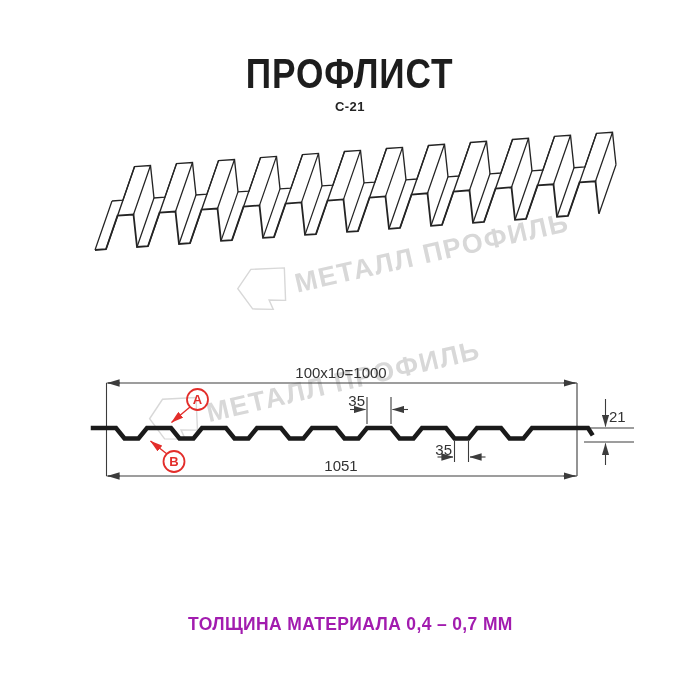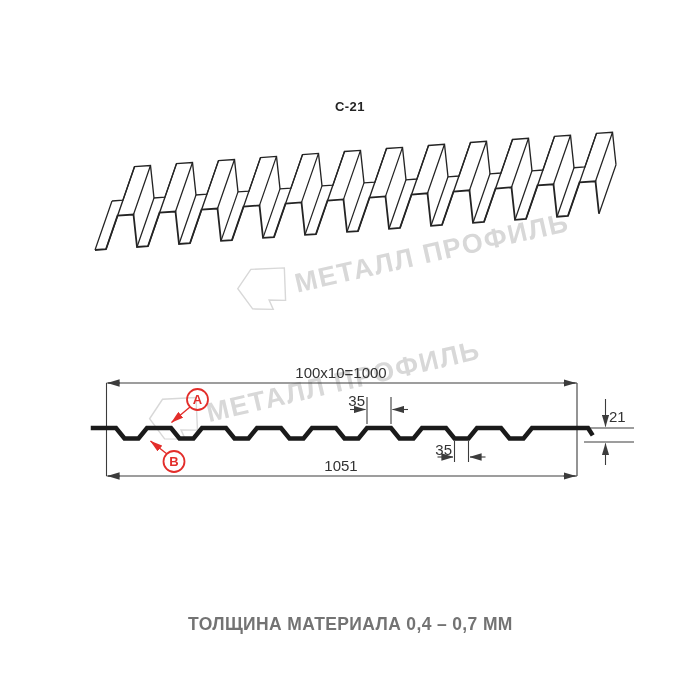--- a/index.html
+++ b/index.html
@@ -4,33 +4,34 @@
 <style>
   html,body{margin:0;padding:0;background:#ffffff;}
   #stage{position:relative;width:700px;height:700px;background:#ffffff;overflow:hidden;
          font-family:"Liberation Sans", sans-serif;}
   .title{position:absolute;top:50px;left:0;width:700px;text-align:center;
          font-size:42px;font-weight:bold;letter-spacing:1px;color:#1d1d1d;}
   .title span{display:inline-block;transform:scaleX(.84);}
   .subtitle{position:absolute;top:99px;left:0;width:700px;text-align:center;
             font-size:13px;font-weight:bold;color:#242424;letter-spacing:.5px;}
   .footnote{position:absolute;top:613px;left:0;width:700px;text-align:center;
-            font-size:19px;font-weight:bold;color:#737373;letter-spacing:.4px;}
+            font-size:19px;font-weight:bold;color:#a21caf;letter-spacing:.4px;}
   .footnote span{display:inline-block;transform:scaleX(.92);}
   svg{position:absolute;left:0;top:0;}
   text{font-family:"Liberation Sans", sans-serif;}
   .dimtxt{font-size:15px;fill:#333;}
   .wmtxt{font-size:27px;font-weight:bold;letter-spacing:1.5px;fill:#d8d8d8;}
   .mark{font-size:13px;font-weight:bold;fill:#e32d2a;}
 </style>
 </head>
 <body>
 
 <div id="stage">
 
+  <div class="title"><span>ПРОФЛИСТ</span></div>
   <div class="subtitle">С-21</div>
 
   <svg width="700" height="700" viewBox="0 0 700 700">
     <defs>
       <marker id="arrB" viewBox="0 0 10 6" refX="9.6" refY="3" markerWidth="11" markerHeight="6.6" orient="auto">
         <path d="M0,0 L10,3 L0,6 Z" fill="#3c3c3c"></path>
       </marker>
       <marker id="arrR" viewBox="0 0 10 6" refX="9.6" refY="3" markerWidth="9" markerHeight="5.4" orient="auto">
         <path d="M0,0 L10,3 L0,6 Z" fill="#e32d2a"></path>
       </marker>

